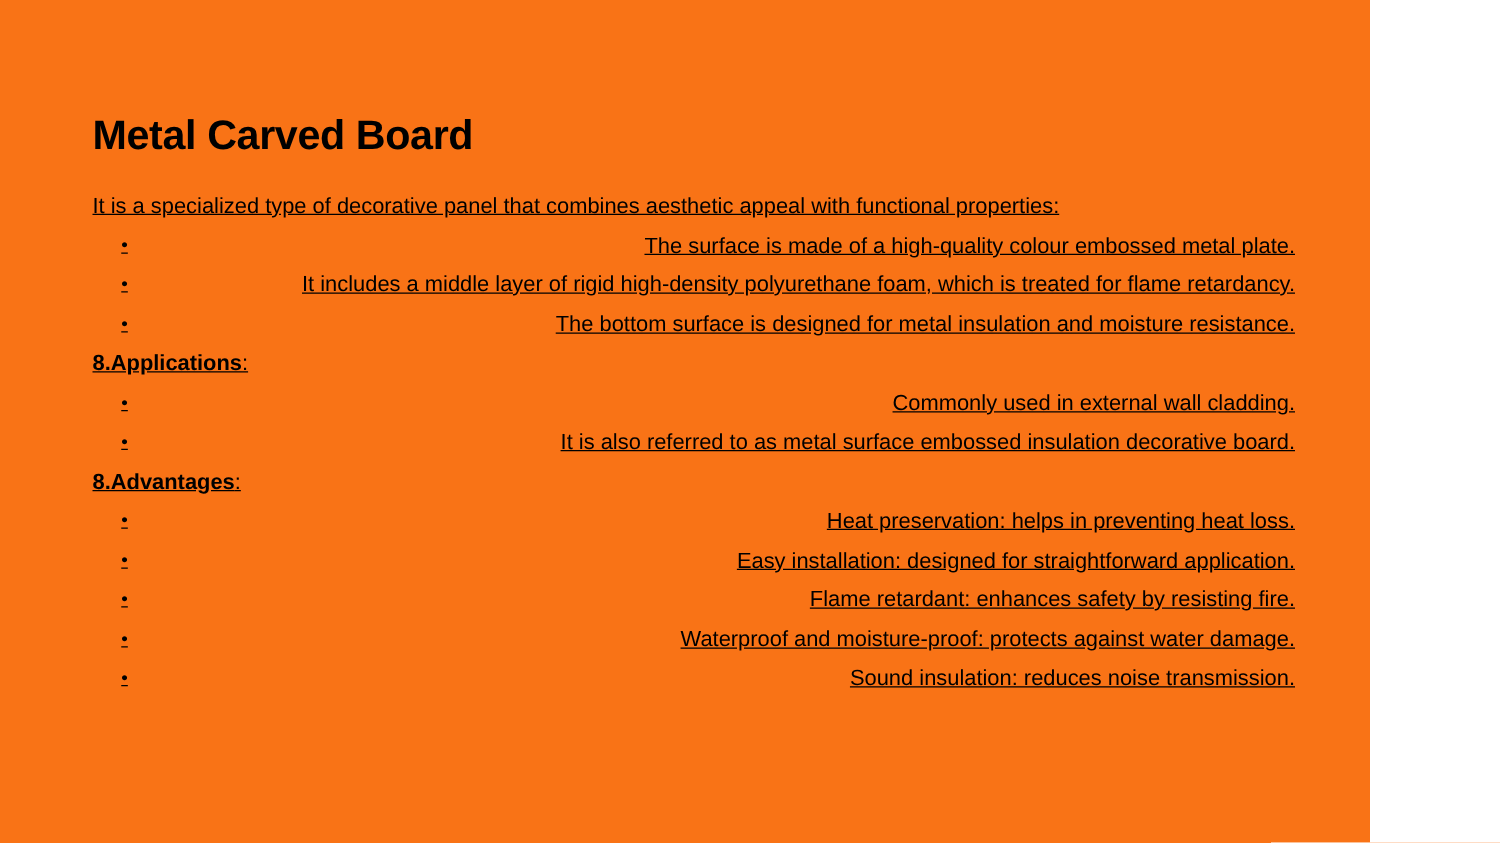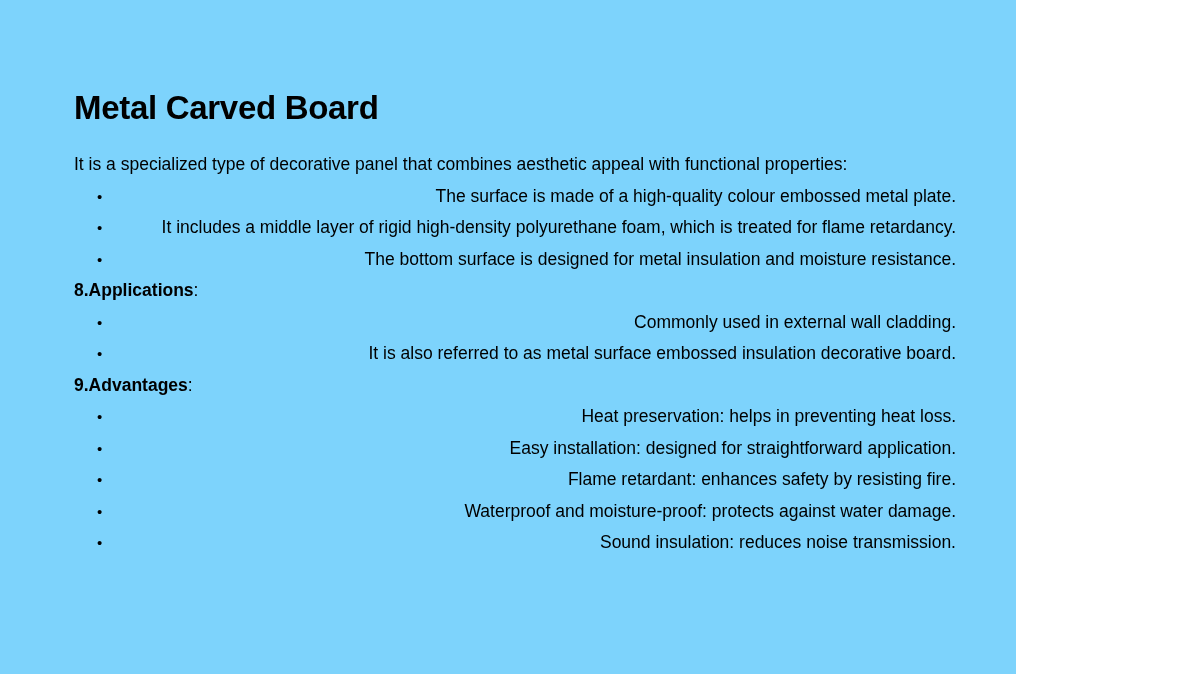--- a/index.html
+++ b/index.html
@@ -2,23 +2,23 @@
 <html><head>
 <meta charset="utf-8">
 <style>
   html, body {
     margin: 0;
     padding: 0;
     background: #ffffff;
   }
   .page {
     position: relative;
-    width: 1016px;
+    width: 1096px;
     height: 674px;
-    background: #7dd3fc;
+    background: #f97316;
     overflow: hidden;
     font-family: "Liberation Sans", "DejaVu Sans", sans-serif;
     color: #000000;
   }
   .content {
     position: absolute;
     left: 74px;
     top: 88px;
     right: 60px;
   }
@@ -28,20 +28,21 @@
     line-height: 40px;
     font-weight: 700;
     letter-spacing: -0.3px;
     color: #000000;
   }
   .row {
     font-size: 17.5px;
     line-height: 31.5px;
     margin: 0;
     color: #000000;
+    text-decoration: underline;
   }
   .heading-label {
     font-weight: 700;
   }
   .bullet-row {
     display: flex;
     align-items: flex-start;
   }
   .bullet-marker {
     flex: 0 0 28px;
@@ -83,21 +84,21 @@
 
     <div class="row bullet-row">
       <span class="bullet-marker">•</span>
       <span class="bullet-text">Commonly used in external wall cladding.</span>
     </div>
     <div class="row bullet-row">
       <span class="bullet-marker">•</span>
       <span class="bullet-text">It is also referred to as metal surface embossed insulation decorative board.</span>
     </div>
 
-    <p class="row"><span class="heading-label">9.Advantages</span><span>:</span></p>
+    <p class="row"><span class="heading-label">8.Advantages</span><span>:</span></p>
 
     <div class="row bullet-row">
       <span class="bullet-marker">•</span>
       <span class="bullet-text">Heat preservation: helps in preventing heat loss.</span>
     </div>
     <div class="row bullet-row">
       <span class="bullet-marker">•</span>
       <span class="bullet-text">Easy installation: designed for straightforward application.</span>
     </div>
     <div class="row bullet-row">

